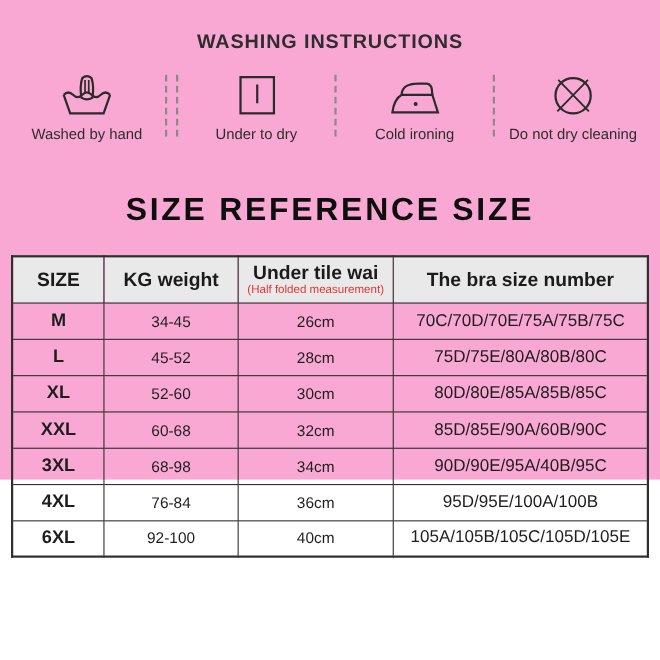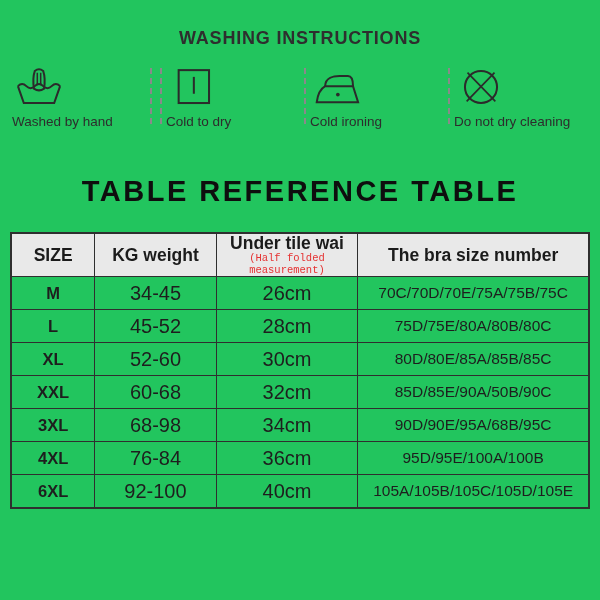--- a/index.html
+++ b/index.html
@@ -3,21 +3,21 @@
 <meta charset="utf-8">
 <style>
   * { margin: 0; padding: 0; box-sizing: border-box; }
   html, body { background: #ffffff; }
   body {
     width: 600px; height: 600px;
     font-family: "Liberation Sans", "DejaVu Sans", sans-serif;
     color: #1e1e1e;
     overflow: hidden;
   }
-  .page { width: 600px; height: 600px; background: #22c55e; }
+  .page { width: 600px; height: 436px; background: #f9a8d4; }
 
   
   .washing-title {
     text-align: center;
     font-size: 18px;
     font-weight: 700;
     letter-spacing: 0.8px;
     color: #2e2e2e;
     padding-top: 28px;
   }
@@ -25,21 +25,21 @@
     display: flex;
     align-items: center;
     justify-content: space-between;
     padding: 0 12px;
     margin-top: 14px;
   }
   .wash-item {
     flex: 1 1 0;
     display: flex;
     flex-direction: column;
-    align-items: flex-start;
+    align-items: center;
     gap: 3px;
   }
   .wash-item .icon svg { display: block; }
   .wash-label {
     font-size: 13.5px;
     color: #2d2d2d;
     white-space: nowrap;
   }
   .divider {
     width: 0;
@@ -73,41 +73,40 @@
   }
   .size-table thead th {
     background: var(--header-bg, #e9e9e9);
     height: 42px;
     font-size: 17.5px;
     font-weight: 600;
     color: #1b1b1b;
   }
   .size-table td {
     height: 33px;
-    font-size: 20px;
+    font-size: 14px;
     color: #1e1e1e;
   }
   .size-table td:first-child {
     font-weight: 700;
     font-size: 16.5px;
   }
   .size-table td:last-child { font-size: 15.5px; }
   .col-size  { width: 14.5%; }
   .col-kg    { width: 21%;   }
   .col-waist { width: 24.5%; }
   .col-bra   { width: 40%;   }
   .th-main { display: block; line-height: 1.05; }
   .th-sub {
     display: block;
     color: var(--accent-red, #e53333);
     font-size: 10.5px;
     font-weight: 500;
     line-height: 1.1;
     margin-top: 1px;
-    font-family: Liberation Mono, monospace;
   }
 </style>
 </head>
 <body>
 
 <div class="page">
 
   <div>
     <div class="washing-title">WASHING INSTRUCTIONS</div>
 
@@ -130,21 +129,21 @@
 
       <div class="divider"></div>
 
       <div class="wash-item">
         <span class="icon">
           <svg width="54" height="48" viewBox="0 0 64 52" fill="none" stroke="#2b2b2b" stroke-width="2.4">
             <rect x="15" y="6" width="36" height="39"></rect>
             <path d="M33,14 V34"></path>
           </svg>
         </span>
-        <span class="wash-label">Cold to dry</span>
+        <span class="wash-label">Under to dry</span>
       </div>
 
       <div class="divider"></div>
 
       <div class="wash-item">
         <span class="icon">
           <svg width="54" height="48" viewBox="0 0 64 52" fill="none" stroke="#2b2b2b" stroke-width="2.4">
             <path d="M8,44 L57,44 L51,25 L18,25 C11,29 9,36 8,44 Z"></path>
             <path d="M18,25 C18,15 28,13 35,13 L45,13 C50,13 51,18 51,25"></path>
             <circle cx="33" cy="35" r="2.2" fill="#2b2b2b" stroke="none"></circle>
@@ -162,21 +161,21 @@
             <path d="M16,9 L49,43 M48,9 L15,43" stroke-width="2"></path>
           </svg>
         </span>
         <span class="wash-label">Do not dry cleaning</span>
       </div>
 
     </div>
   </div>
 
   <div>
-    <div class="size-title">TABLE REFERENCE TABLE</div>
+    <div class="size-title">SIZE REFERENCE SIZE</div>
 
     <table class="size-table">
       <colgroup>
         <col class="col-size">
           <col class="col-kg">
           <col class="col-waist">
           <col class="col-bra">
       </colgroup>
       <thead>
         <tr>
@@ -205,27 +204,27 @@
           <tr>
             <td>XL</td>
             <td>52-60</td>
             <td>30cm</td>
             <td>80D/80E/85A/85B/85C</td>
           </tr>
           <tr>
             <td>XXL</td>
             <td>60-68</td>
             <td>32cm</td>
-            <td>85D/85E/90A/50B/90C</td>
+            <td>85D/85E/90A/60B/90C</td>
           </tr>
           <tr>
             <td>3XL</td>
             <td>68-98</td>
             <td>34cm</td>
-            <td>90D/90E/95A/68B/95C</td>
+            <td>90D/90E/95A/40B/95C</td>
           </tr>
           <tr>
             <td>4XL</td>
             <td>76-84</td>
             <td>36cm</td>
             <td>95D/95E/100A/100B</td>
           </tr>
           <tr>
             <td>6XL</td>
             <td>92-100</td>

